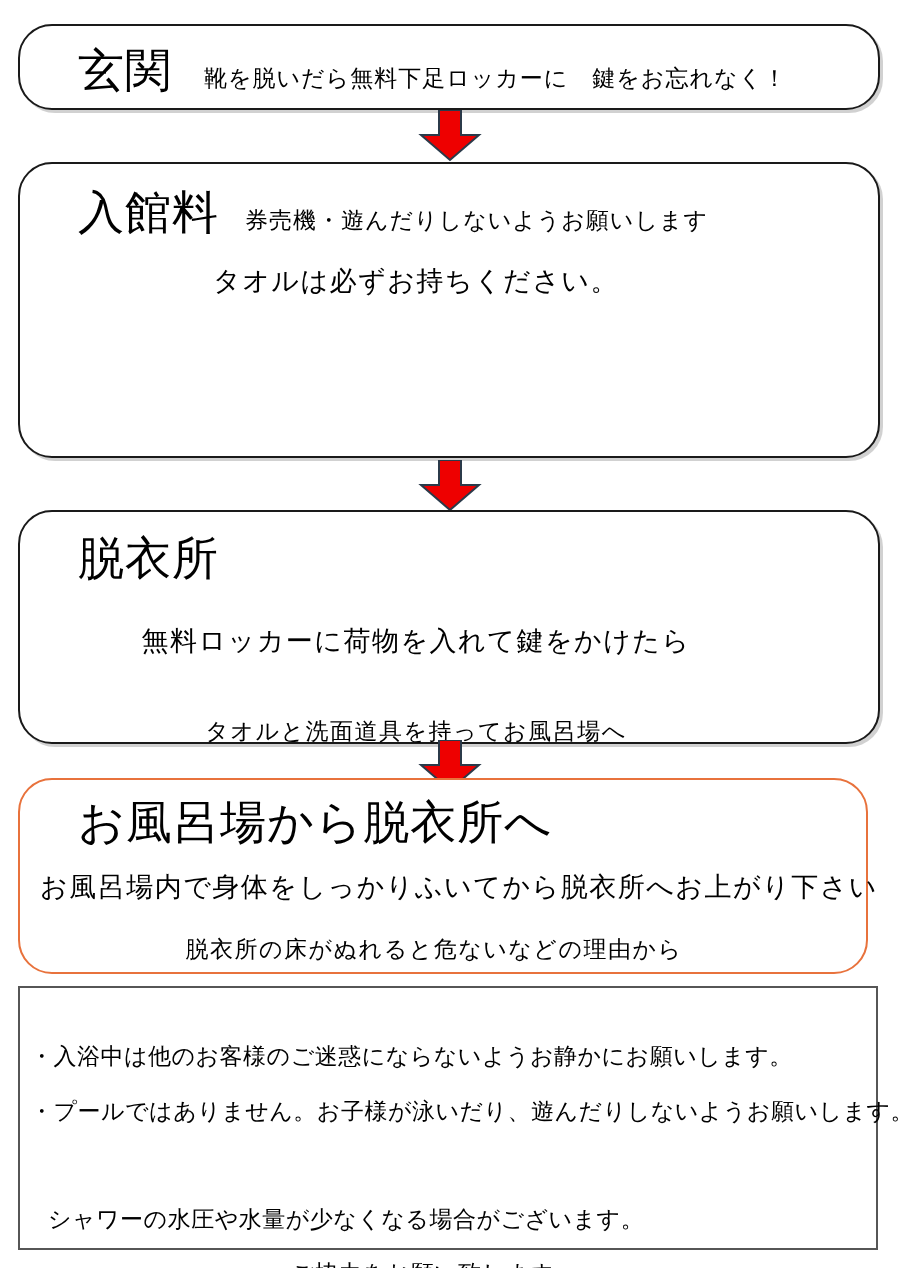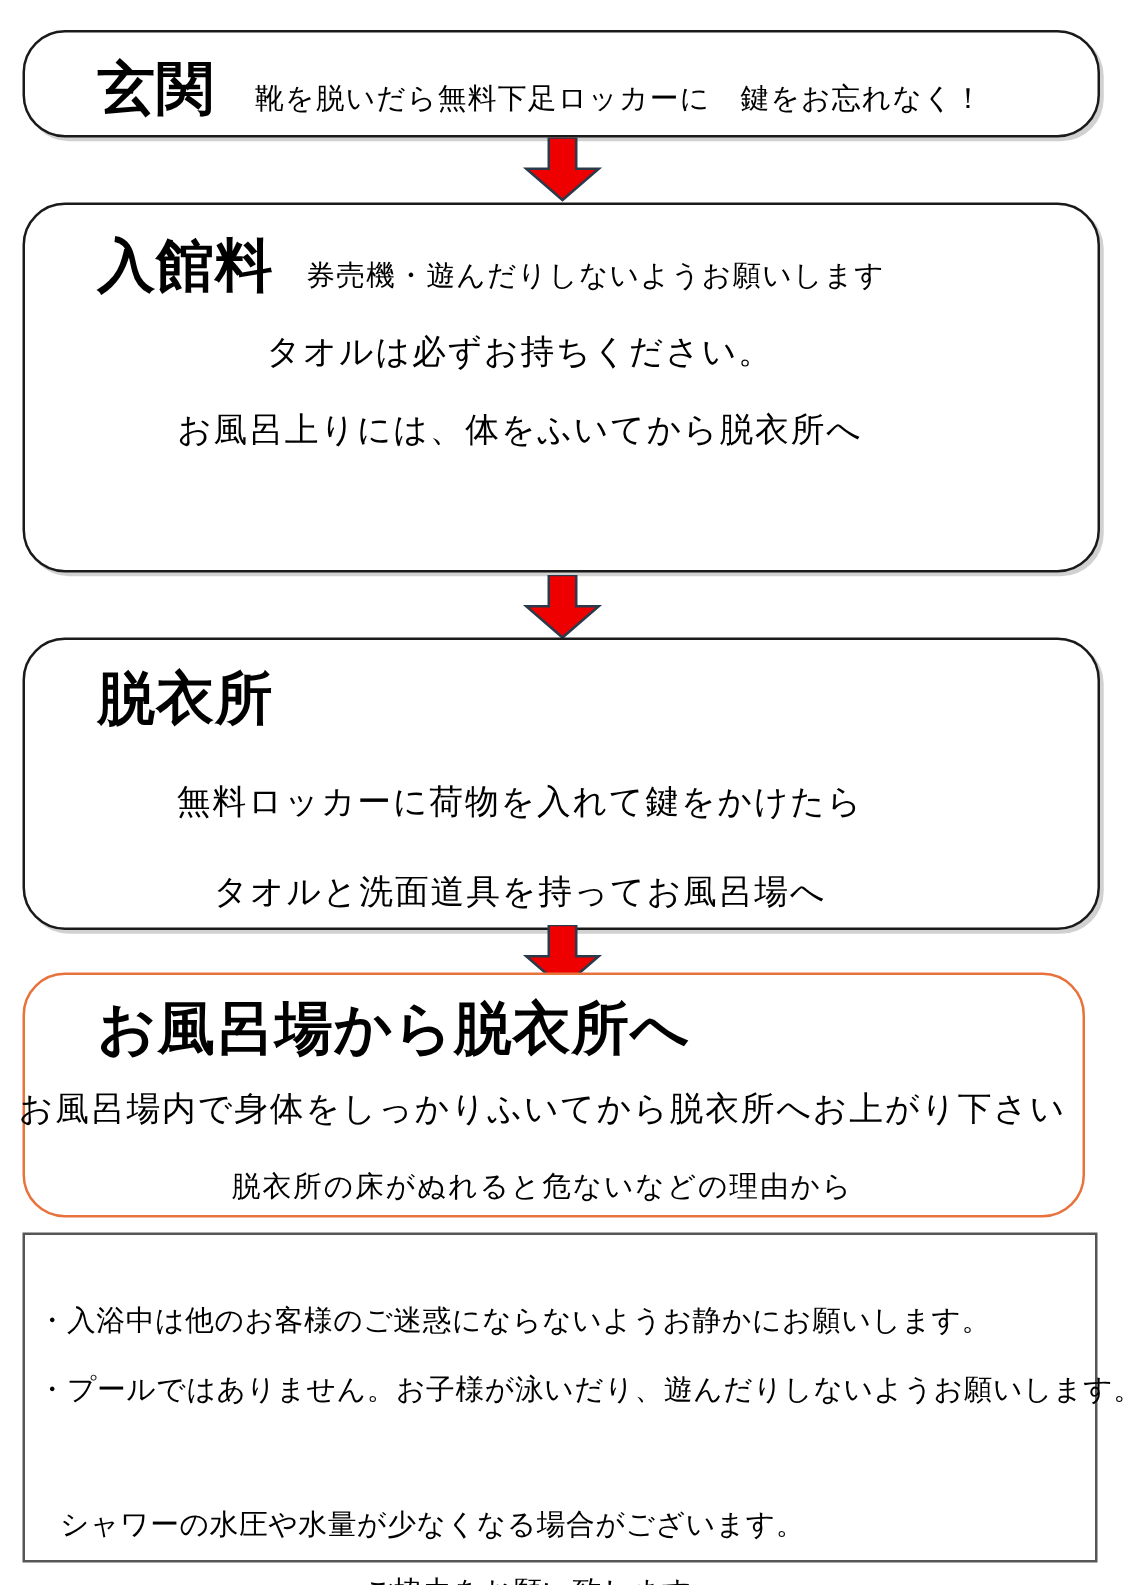--- a/index.html
+++ b/index.html
@@ -46,21 +46,21 @@
 
   
   .head-row {
     position: absolute;
     display: flex;
     align-items: baseline;
     white-space: nowrap;
   }
   .big-head {
     font-size: 46px;
-    font-weight: 700;
+    font-weight: 400;
     letter-spacing: 1px;
     line-height: 1;
     font-family: "Liberation Serif", "DejaVu Serif", serif;
   }
   .head-note {
     font-size: 23px;
     line-height: 1;
     letter-spacing: 1px;
   }
 
@@ -117,48 +117,47 @@
     </svg>
   </div>
 
   <div class="box" style="left:18px; top:162px; width:862px; height:296px;">
   </div>
   <div class="head-row" style="left:78px; top:190px;">
     <span class="big-head">入館料</span>
     <span class="head-note" style="margin-left:26px;">券売機・遊んだりしないようお願いします</span>
   </div>
   <div class="center-line" style="top:268px; font-size:27px;">タオルは必ずお持ちください。</div>
-  <div class="center-line" style="top:331px; font-size:27px;">お風呂上りには、体をふいてから脱衣所へ</div>
 
   <div class="arrow" style="left:417px; top:460px; width:66px; height:52px;">
     <svg viewBox="0 0 66 52" xmlns="http://www.w3.org/2000/svg" aria-hidden="true">
       <polygon points="22,0 44,0 44,25 62,25 33,50 4,25 22,25" fill="#ee0000" stroke="#2b3a4a" stroke-width="2" stroke-linejoin="miter"></polygon>
     </svg>
   </div>
 
   <div class="box" style="left:18px; top:510px; width:862px; height:234px;">
   </div>
   <div class="head-row" style="left:78px; top:536px;">
     <span class="big-head">脱衣所</span>
   </div>
   <div class="center-line" style="top:628px; font-size:27px;">無料ロッカーに荷物を入れて鍵をかけたら</div>
-  <div class="center-line" style="top:700px; font-size:27px;">タオルと洗面道具を持ってお風呂場へ</div>
+  <div class="center-line" style="top:720px; font-size:23px;">タオルと洗面道具を持ってお風呂場へ</div>
 
   <div class="arrow" style="left:417px; top:740px; width:66px; height:52px;">
     <svg viewBox="0 0 66 52" xmlns="http://www.w3.org/2000/svg" aria-hidden="true">
       <polygon points="22,0 44,0 44,25 62,25 33,50 4,25 22,25" fill="#ee0000" stroke="#2b3a4a" stroke-width="2" stroke-linejoin="miter"></polygon>
     </svg>
   </div>
 
   <div class="box orange" style="left:18px; top:778px; width:850px; height:196px;">
   </div>
   <div class="head-row" style="left:78px; top:800px;">
     <span class="big-head">お風呂場から脱衣所へ</span>
   </div>
-  <div class="center-line" style="top:874px; width:868px; font-size:27px;">お風呂場内で身体をしっかりふいてから脱衣所へお上がり下さい</div>
+  <div class="center-line" style="top:874px; width:868px; font-size:27px;margin-left:25px;">お風呂場内で身体をしっかりふいてから脱衣所へお上がり下さい</div>
   <div class="center-line" style="top:938px; width:868px; font-size:23px;">脱衣所の床がぬれると危ないなどの理由から</div>
 
   <div class="box plain" style="left:18px; top:986px; width:860px; height:264px;">
   </div>
   <div class="note" style="left:30px; top:1005px;">・入浴中は他のお客様のご迷惑にならないようお静かにお願いします。</div>
   <div class="note" style="left:30px; top:1060px;">・プールではありません。お子様が泳いだり、遊んだりしないようお願いします。</div>
   <div class="note" style="left:48px; top:1168px;">シャワーの水圧や水量が少なくなる場合がございます。</div>
   <div class="note right" style="top:1222px;">ご協力をお願い致します</div>
 
 </div>

